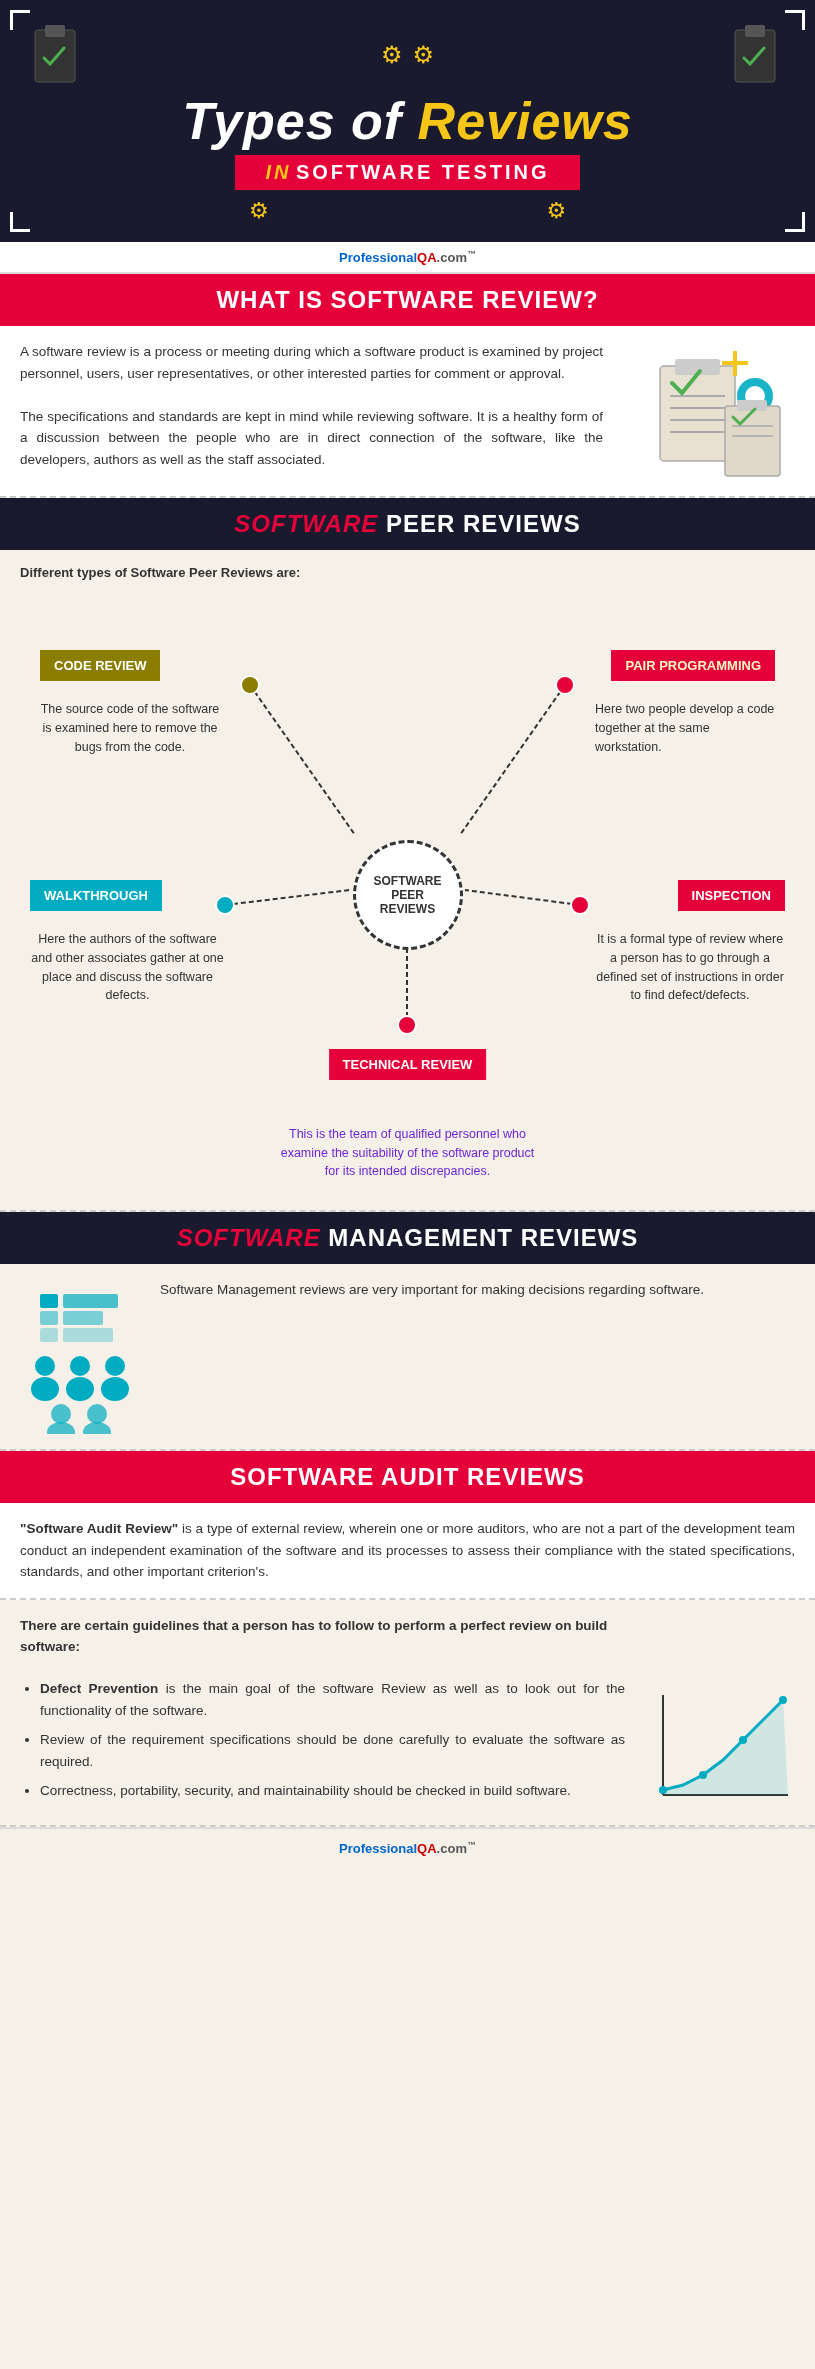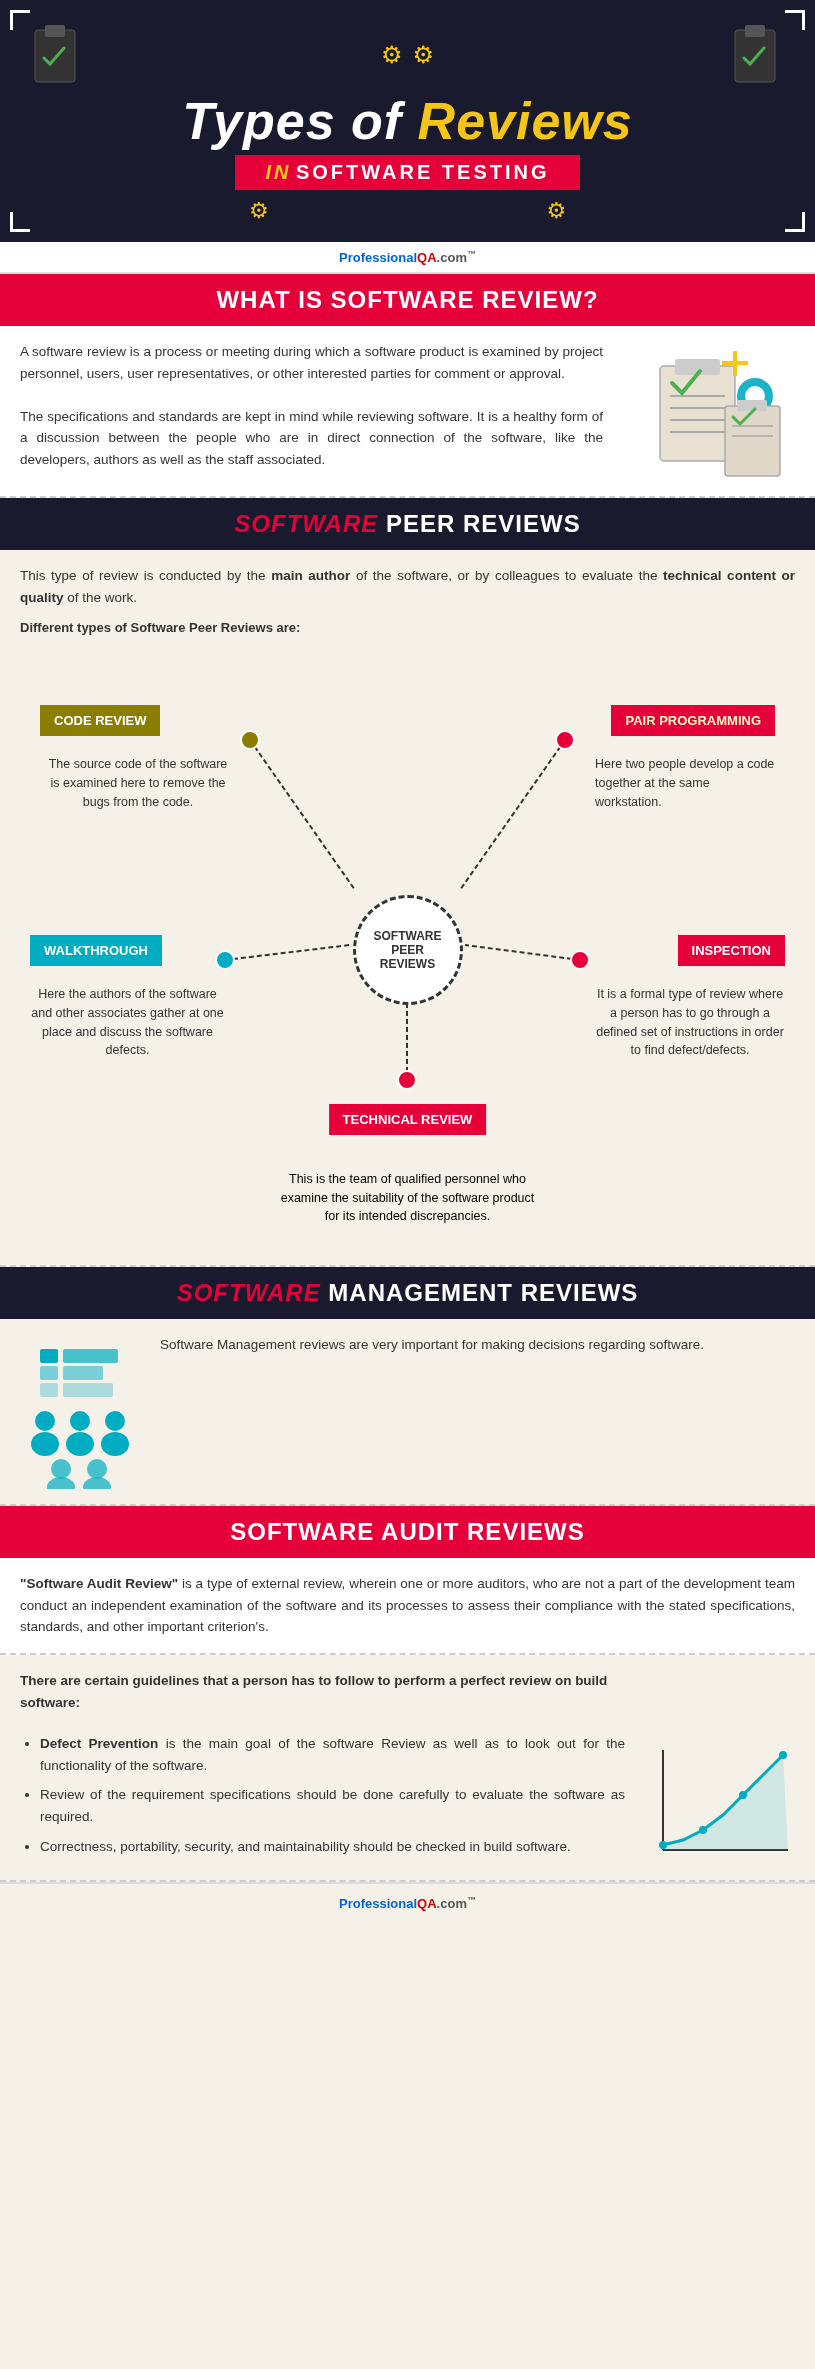--- a/index.html
+++ b/index.html
@@ -332,23 +332,20 @@
 </div>
 
 <div class="section-header dark-bg">
   <span class="section-header-text">
     <span class="red-word">SOFTWARE</span>
     <span> PEER REVIEWS</span>
   </span>
 </div>
 
 <div class="peer-reviews-section">
-  <p class="peer-intro">
-    This type of review is conducted by the <strong>main author</strong> of the software, or by colleagues to evaluate the <strong>technical content or quality</strong> of the work.
-  </p>
   <p class="peer-types-label">Different types of Software Peer Reviews are:</p>
 
   <div class="peer-diagram">
 
     <svg class="diagram-svg" viewBox="0 0 775 600">
 
       <line x1="230" y1="90" x2="335" y2="240" stroke="#333" stroke-width="2" stroke-dasharray="5,3"></line>
 
       <line x1="545" y1="90" x2="440" y2="240" stroke="#333" stroke-width="2" stroke-dasharray="5,3"></line>
 
@@ -367,41 +364,41 @@
 
     <div class="center-circle">
       <span style="white-space:pre-line;">SOFTWARE
 PEER
 REVIEWS</span>
     </div>
 
     <div style="position:absolute;top:55px;left:20px;display:flex;align-items:center;gap:4px;z-index:10;">
       <div style="background:#8b7d00;padding:8px 14px;color:#fff;font-weight:700;font-size:13px;text-transform:uppercase;">CODE REVIEW</div>
     </div>
-    <div style="position:absolute;top:105px;left:28px;width:180px;font-size:12.5px;color:#333;text-align:center;line-height:1.5;">The source code of the software is examined here to remove the bugs from the code.</div>
+    <div style="position:absolute;top:105px;left:20px;width:180px;font-size:12.5px;color:#333;text-align:center;line-height:1.5;">The source code of the software is examined here to remove the bugs from the code.</div>
 
     <div style="position:absolute;top:55px;right:20px;display:flex;align-items:center;gap:4px;z-index:10;">
       <div style="background:#e5003a;padding:8px 14px;color:#fef9c3;font-weight:700;font-size:13px;text-transform:uppercase;">PAIR PROGRAMMING</div>
     </div>
     <div style="position:absolute;top:105px;right:20px;width:180px;font-size:12.5px;color:#333;text-align:left;line-height:1.5;">Here two people develop a code together at the same workstation.</div>
 
     <div style="position:absolute;top:285px;left:10px;display:flex;align-items:center;gap:4px;z-index:10;">
       <div style="background:#00acc1;padding:8px 14px;color:#fff;font-weight:700;font-size:13px;text-transform:uppercase;">WALKTHROUGH</div>
     </div>
     <div style="position:absolute;top:335px;left:10px;width:195px;font-size:12.5px;color:#333;text-align:center;line-height:1.5;">Here the authors of the software and other associates gather at one place and discuss the software defects.</div>
 
     <div style="position:absolute;top:285px;right:10px;display:flex;align-items:center;gap:4px;z-index:10;border-radius:7px;">
       <div style="background:#e5003a;padding:8px 14px;color:#fff;font-weight:700;font-size:13px;text-transform:uppercase;">INSPECTION</div>
     </div>
     <div style="position:absolute;top:335px;right:10px;width:190px;font-size:12.5px;color:#333;text-align:center;line-height:1.5;">It is a formal type of review where a person has to go through a defined set of instructions in order to find defect/defects.</div>
 
     <div style="position:absolute;bottom:115px;left:50%;transform:translateX(-50%);display:flex;align-items:flex-end;gap:4px;z-index:10;">
       <div style="background:#e5003a;padding:8px 14px;color:#fff;font-weight:700;font-size:13px;text-transform:uppercase;white-space:nowrap;">TECHNICAL REVIEW</div>
     </div>
-    <div style="position:absolute;bottom:24px;left:50%;transform:translateX(-50%);width:260px;font-size:12.5px;color:#000000;text-align:center;line-height:1.5;">This is the team of qualified personnel who examine the suitability of the software product for its intended discrepancies.</div>
+    <div style="position:absolute;bottom:14px;left:50%;transform:translateX(-50%);width:260px;font-size:12.5px;color:#6d28d9;text-align:center;line-height:1.5;">This is the team of qualified personnel who examine the suitability of the software product for its intended discrepancies.</div>
 
   </div>
 </div>
 
 <div class="section-header dark-bg">
   <span class="section-header-text">
     <span class="red-word">SOFTWARE</span>
     <span> MANAGEMENT REVIEWS</span>
   </span>
 </div>

